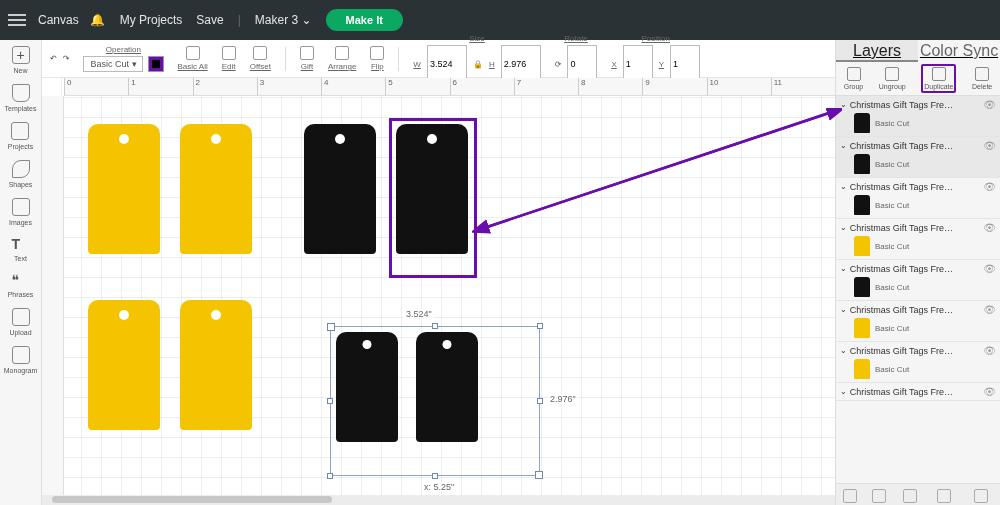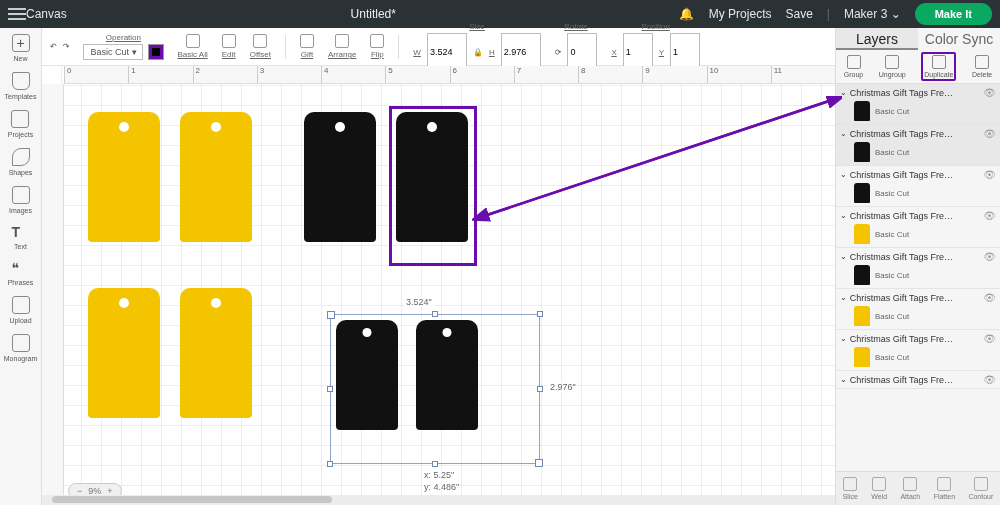--- a/index.html
+++ b/index.html
@@ -1,18 +1,18 @@
 <!DOCTYPE html>
 <html><head>
 <meta charset="utf-8">
 <style>
 * { box-sizing: border-box; margin: 0; padding: 0; font-family: -apple-system, Arial, sans-serif; }
 body { width: 1000px; height: 505px; overflow: hidden; background: #fff; }
 
-.topbar { height: 28px; background: #2b3236; display: flex; align-items: center; color: #e5e5e5; font-size: 12px; padding: 0 8px; }
+.topbar { height: 40px; background: #2b3236; display: flex; align-items: center; color: #e5e5e5; font-size: 12px; padding: 0 8px; gap: 12px; }
 .menu-icon { width: 18px; display: flex; flex-direction: column; gap: 3px; cursor: pointer; }
 .menu-icon span { height: 2px; background: #ccc; }
 .topbar-title { font-weight: 500; }
 .doc-title { flex: 1; text-align: center; color: #eee; }
 .topbar-right { display: flex; align-items: center; gap: 14px; }
 .sep { color: #666; }
 .makeit { background: #0aa860; color: #fff; padding: 5px 20px; border-radius: 14px; font-size: 11px; font-weight: 600; }
 
 .workspace { display: flex; height: 477px; }
 .leftbar { width: 42px; background: #f6f6f6; border-right: 1px solid #e0e0e0; display: flex; flex-direction: column; align-items: center; padding-top: 6px; gap: 10px; }
@@ -34,21 +34,21 @@
 .lbl { font-size:8px; color:#666;text-decoration:underline; }
 
 .canvas-area { flex:1; position:relative; background: repeating-linear-gradient(#fff 0 19px, #eee 19px 20px), repeating-linear-gradient(90deg,#fff 0 19px,#eee 19px 20px); background-blend-mode: multiply; }
 .ruler-h { position:absolute; top:0; left:22px; right:0; height:18px; background:#f7f7f7; border-bottom:1px solid #ddd; font-size:8px; color:#666; display:flex; }
 .ruler-h span { width:66px; text-align:left; padding-left:2px; border-left:1px solid #ccc; }
 .ruler-v { position:absolute; top:18px; left:0; width:22px; bottom:0; background:#f7f7f7; border-right:1px solid #ddd; }
 
 .zoom { position:absolute; bottom:6px; left:26px; background:#f0f0f0; border:1px solid #ccc; border-radius:10px; padding:2px 8px; font-size:9px; color:#777; display:flex; gap:6px; align-items:center;}
 
 .rightpanel { width: 165px; background:#f5f5f5; border-left:1px solid #ddd; display:flex; flex-direction:column; }
-.rtabs { height:22px; display:flex; font-size:14px; }
+.rtabs { height:22px; display:flex; font-size:16px;text-decoration:underline; }
 .rtabs div { flex:1; text-align:center; line-height:22px; color:#666; }
 .rtabs .active { background:#e8e8e8; border-bottom:2px solid #888; color:#222; }
 .ractions { height:34px; display:flex; justify-content:space-around; align-items:center; font-size:7px; color:#555; border-bottom:1px solid #ddd; position:relative;}
 .ract { display:flex; flex-direction:column; align-items:center; gap:2px; }
 .ract .ri { width:14px; height:14px; border:1px solid #888; border-radius:2px; }
 .dup-hl { border:2px solid #6a0dad; padding:1px; border-radius:2px;}
 .layers { flex:1; overflow:auto; }
 .layer-grp { border-bottom:1px solid #e4e4e4; padding:3px 4px; font-size:9px; }
 .layer-head { display:flex; align-items:center; gap:3px; color:#333; }
 .layer-head .chev { font-size:8px; }
@@ -84,21 +84,20 @@
 </head>
 <body>
 
 <div class="topbar">
   <div class="menu-icon">
       <span></span>
       <span></span>
       <span></span>
     </div>
   <div class="topbar-title">Canvas</div>
-  <div class="doc-title">Untitled*</div>
   <div class="topbar-right">
     <span>🔔</span>
     <span>My Projects</span>
     <span>Save</span>
     <span class="sep">|</span>
     <span><span>Maker 3</span> ⌄</span>
     <span class="makeit">Make It</span>
   </div>
 </div>
 

